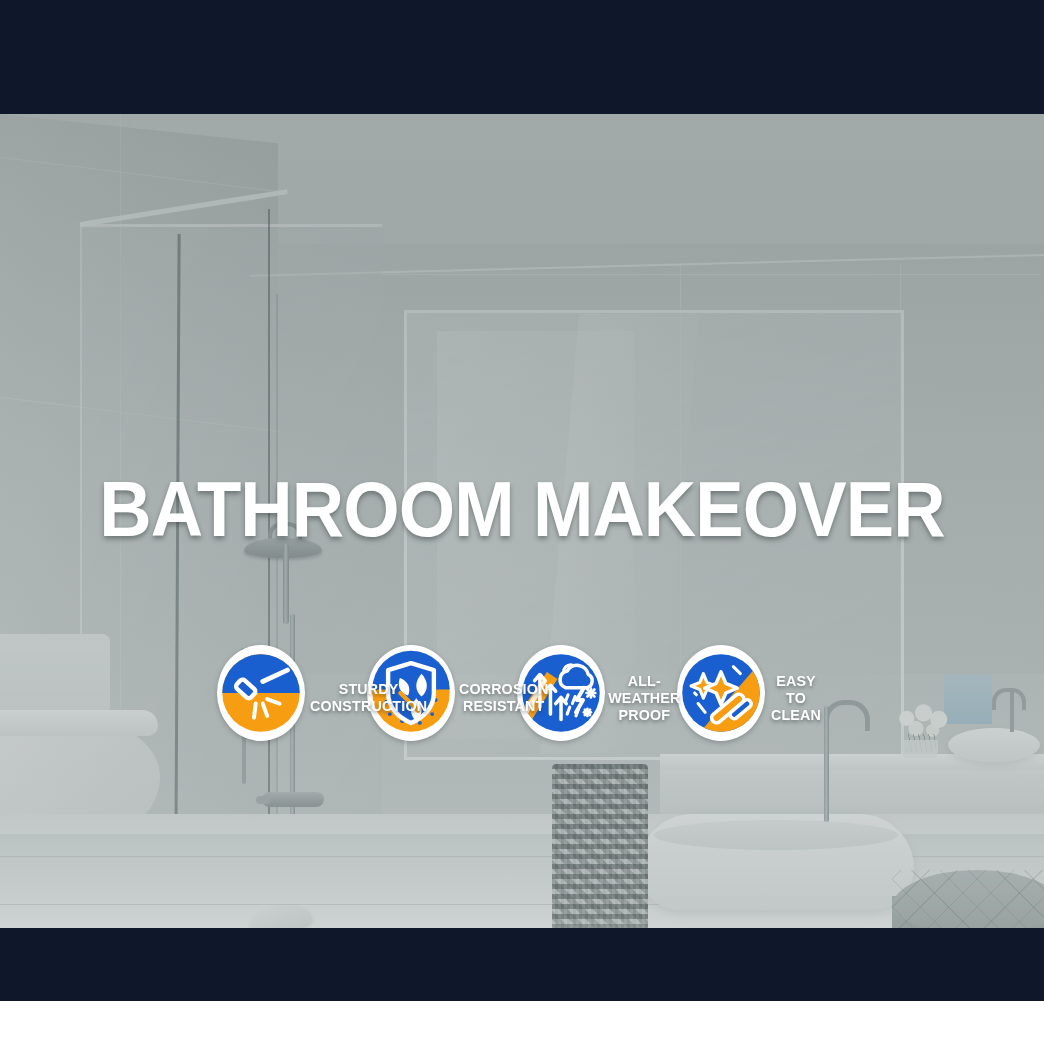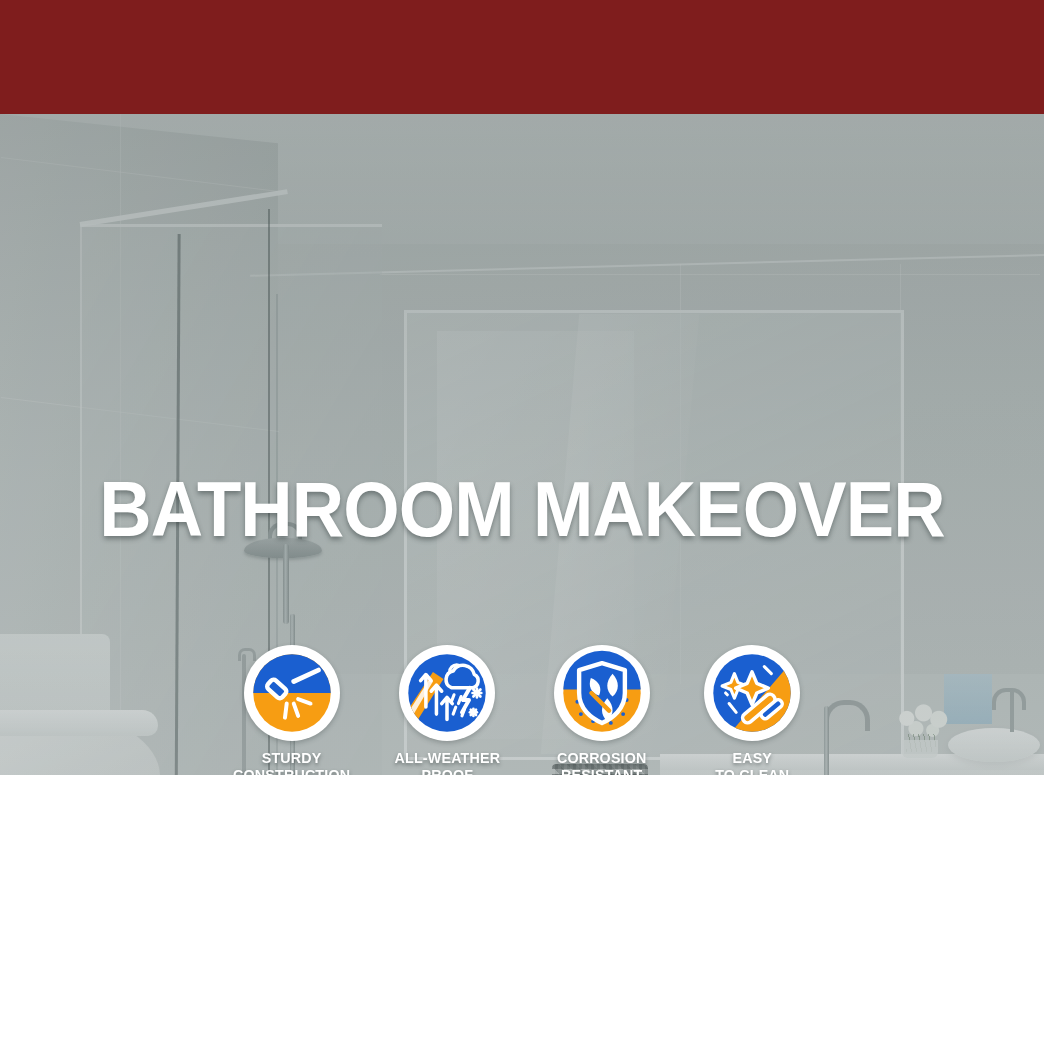--- a/index.html
+++ b/index.html
@@ -1,18 +1,18 @@
 <!DOCTYPE html>
 <html><head>
 <meta charset="utf-8">
 <style>
   html,body{margin:0;padding:0;background:#ffffff;}
   body{width:1044px;height:1044px;overflow:hidden;font-family:"Liberation Sans",sans-serif;}
 
-  #stage{position:relative;width:1044px;height:775px;background:#7f1d1d;overflow:hidden;}
+  #stage{position:relative;width:1044px;height:1001px;background:#0f172a;overflow:hidden;}
 
   
   #photo{
     position:absolute;left:0;top:114px;width:1044px;height:814px;
     overflow:hidden;background:#cfd4d3;
   }
   #photo .scene{position:absolute;inset:0;}
 
   
   .wall-back{position:absolute;left:0;top:0;width:1044px;height:560px;
@@ -164,21 +164,21 @@
     position:absolute;left:0;top:470px;width:1044px;text-align:center;
     color:#ffffff;font-family:"Liberation Sans",sans-serif;
     font-size:78px;line-height:78px;font-weight:bold;
     letter-spacing:-1px;transform:scaleX(.93);
     text-shadow:0 3px 5px rgba(40,50,50,.45);
     white-space:nowrap;
   }
 
   #badges{position:absolute;left:0;top:645px;width:1044px;display:flex;
     justify-content:center;align-items:flex-start;gap:0;}
-  .badge{width:150px;display:flex;flex-direction:column;align-items:center;}
+  .badge{width:150px;display:flex;flex-direction:row;align-items:center;}
   .badge.wide{width:160px;}
   .disc{width:96px;height:96px;border-radius:50%;background:#ffffff;
     display:flex;align-items:center;justify-content:center;
     box-shadow:0 2px 5px rgba(40,50,50,.28);}
   .disc svg{display:block;}
   .blabel{margin-top:8px;color:#ffffff;font-weight:bold;font-size:15.5px;
     line-height:17px;text-align:center;letter-spacing:.2px;
     transform:scaleX(.92);text-shadow:0 2px 4px rgba(40,50,50,.5);white-space:pre-line;}
 </style>
 </head>
@@ -280,20 +280,44 @@
               <line x1="44" y1="62" x2="42" y2="78"></line>
               <line x1="52" y1="62" x2="57" y2="76"></line>
               <line x1="57" y1="57" x2="71" y2="62"></line>
             </g>
           </svg>
         </div>
         <div class="blabel">STURDY
 CONSTRUCTION</div>
       </div>
 
+
+      <div class="badge">
+        <div class="disc">
+          <svg width="88" height="88" viewBox="0 0 100 100">
+            <circle cx="50" cy="50" r="44" fill="#f79d12"></circle>
+            <path d="M6 46 A44 44 0 0 1 94 46 Z" fill="#1a5fd0"></path>
+            <g fill="#1a5fd0">
+              <circle cx="22" cy="60" r="2.2"></circle>
+                <circle cx="26" cy="74" r="2.2"></circle>
+              <circle cx="40" cy="82" r="2.2"></circle>
+                <circle cx="60" cy="84" r="2.2"></circle>
+              <circle cx="74" cy="74" r="2.2"></circle>
+                <circle cx="78" cy="58" r="2.2"></circle>
+            </g>
+            <path d="M50 16 L76 24 V50 C76 68 62 79 50 84 C38 79 24 68 24 50 V24 Z" fill="#1a5fd0" stroke="#ffffff" stroke-width="5" stroke-linejoin="round"></path>
+            <path d="M42 32 c7 7 7 16 0 22 c-7 -6 -7 -15 0 -22 Z" fill="#ffffff" transform="rotate(-25 42 43)"></path>
+            <path d="M62 28 c8 9 8 19 0 26 c-8 -7 -8 -17 0 -26 Z" fill="#ffffff"></path>
+            <path d="M56 56 c8 9 8 19 0 26 c-8 -7 -8 -17 0 -26 Z" fill="#ffffff"></path>
+            <path d="M38 50 L58 70" stroke="#f79d12" stroke-width="5" stroke-linecap="round" fill="none"></path>
+          </svg>
+        </div>
+        <div class="blabel">CORROSION
+RESISTANT</div>
+      </div>
 
       <div class="badge wide">
         <div class="disc">
           <svg width="88" height="88" viewBox="0 0 100 100">
             <defs>
                 <clipPath id="c3">
                   <circle cx="50" cy="50" r="44"></circle>
                 </clipPath>
               </defs>
             <circle cx="50" cy="50" r="44" fill="#1a5fd0"></circle>
@@ -331,44 +355,20 @@
             </g>
           </svg>
         </div>
         <div class="blabel">ALL-WEATHER
 PROOF</div>
       </div>
 
       <div class="badge">
         <div class="disc">
           <svg width="88" height="88" viewBox="0 0 100 100">
-            <circle cx="50" cy="50" r="44" fill="#f79d12"></circle>
-            <path d="M6 46 A44 44 0 0 1 94 46 Z" fill="#1a5fd0"></path>
-            <g fill="#1a5fd0">
-              <circle cx="22" cy="60" r="2.2"></circle>
-                <circle cx="26" cy="74" r="2.2"></circle>
-              <circle cx="40" cy="82" r="2.2"></circle>
-                <circle cx="60" cy="84" r="2.2"></circle>
-              <circle cx="74" cy="74" r="2.2"></circle>
-                <circle cx="78" cy="58" r="2.2"></circle>
-            </g>
-            <path d="M50 16 L76 24 V50 C76 68 62 79 50 84 C38 79 24 68 24 50 V24 Z" fill="#1a5fd0" stroke="#ffffff" stroke-width="5" stroke-linejoin="round"></path>
-            <path d="M42 32 c7 7 7 16 0 22 c-7 -6 -7 -15 0 -22 Z" fill="#ffffff" transform="rotate(-25 42 43)"></path>
-            <path d="M62 28 c8 9 8 19 0 26 c-8 -7 -8 -17 0 -26 Z" fill="#ffffff"></path>
-            <path d="M56 56 c8 9 8 19 0 26 c-8 -7 -8 -17 0 -26 Z" fill="#ffffff"></path>
-            <path d="M38 50 L58 70" stroke="#f79d12" stroke-width="5" stroke-linecap="round" fill="none"></path>
-          </svg>
-        </div>
-        <div class="blabel">CORROSION
-RESISTANT</div>
-      </div>
-
-      <div class="badge">
-        <div class="disc">
-          <svg width="88" height="88" viewBox="0 0 100 100">
             <defs>
                 <clipPath id="c5">
                   <circle cx="50" cy="50" r="44"></circle>
                 </clipPath>
               </defs>
             <circle cx="50" cy="50" r="44" fill="#1a5fd0"></circle>
             <g clip-path="url(#c5)">
               <path d="M104 4 L104 104 L18 104 Z" fill="#f79d12"></path>
             </g>
             <path d="M30 28 l4 10 10 4 -10 4 -4 10 -4 -10 -10 -4 10 -4 Z" fill="#f79d12" stroke="#ffffff" stroke-width="3.5" stroke-linejoin="round"></path>

